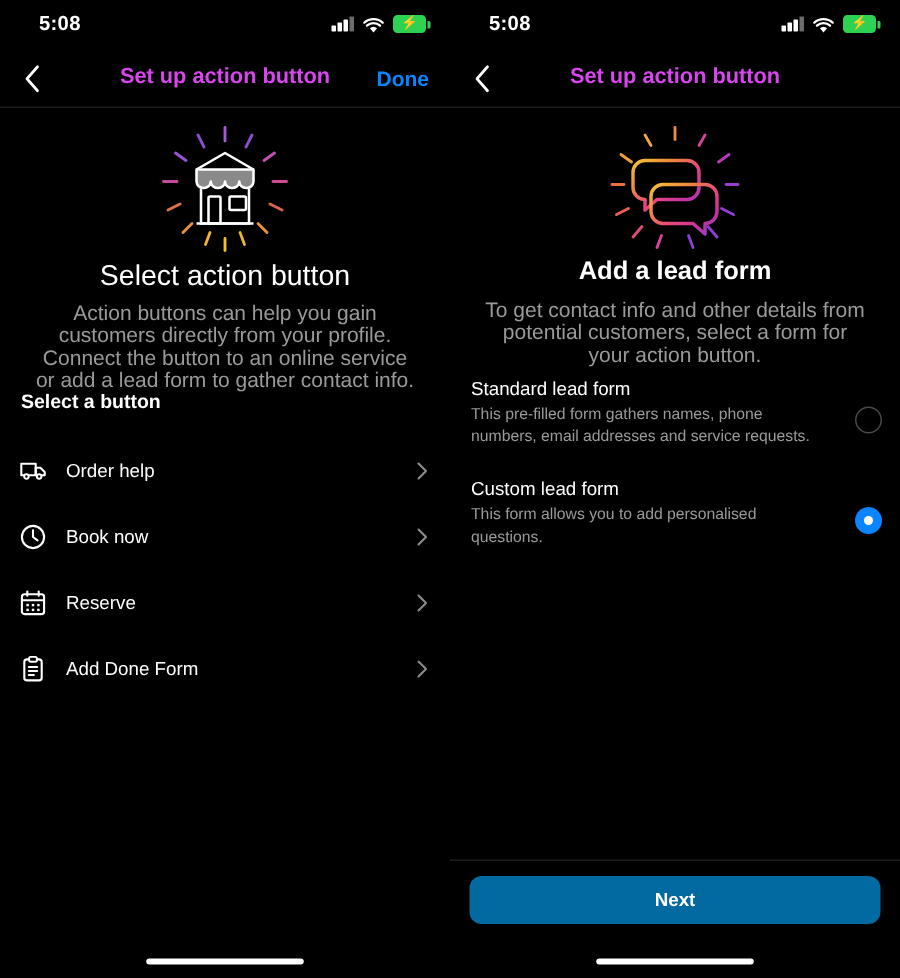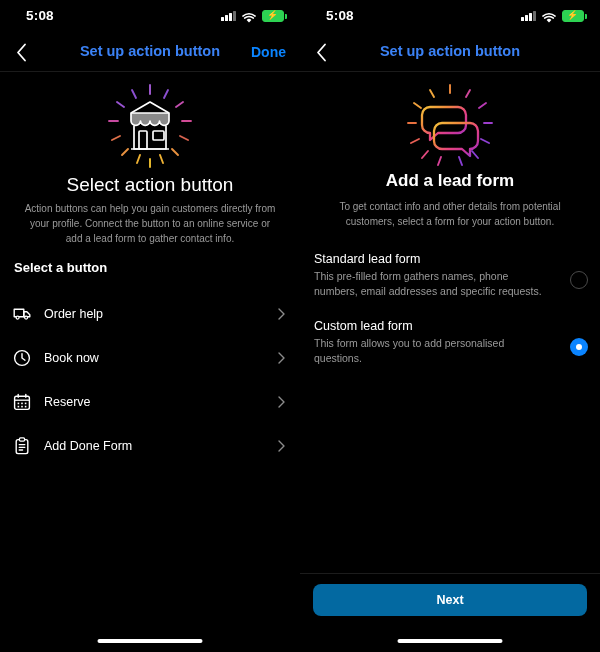--- a/index.html
+++ b/index.html
@@ -34,21 +34,21 @@
   .batt::after {
     content: ""; position: absolute; right: -3.5px; top: 3px;
     width: 2px; height: 5px; background: #2dd252; border-radius: 0 1px 1px 0;
   }
   .bolt { font-size: 9px; color: #0a2a10; line-height: 1; font-weight: bold; }
 
   
   .navbar { position: absolute; top: 32px; left: 0; width: 300px; height: 39px; }
   .nav-title {
     position: absolute; left: 0; right: 0; top: 11px; text-align: center;
-    font-size: 14.5px; font-weight: bold; color: #3b82f6;
+    font-size: 14.5px; font-weight: bold; color: #d946ef;
   }
   .nav-back {
     position: absolute; left: 8px; top: 7px; width: 26px; height: 26px;
     display: flex; align-items: center; justify-content: center; cursor: pointer;
   }
   .nav-done {
     position: absolute; right: 14px; top: 12px;
     font-size: 14px; font-weight: bold; color: #0a84ff; cursor: pointer;
   }
   .nav-divider { position: absolute; top: 71px; left: 0; width: 300px; height: 1px; background: #1b1b1b; }
@@ -58,21 +58,21 @@
 
   
   .h-title {
     position: absolute; left: 14px; right: 14px; text-align: center;
     color: #fff;
   }
   .left .h-title { top: 174px; font-size: 19px; font-weight: normal; }
   .right .h-title { top: 171px; font-size: 17px; font-weight: bold; }
   .h-sub {
     position: absolute; left: 22px; right: 22px; text-align: center;
-    font-size: 10px; line-height: 15px; color: #9a9a9a;
+    font-size: 14px; line-height: 15px; color: #9a9a9a;
   }
   .left .h-sub { top: 201px; }
   .right .h-sub { top: 199px; text-align: center; }
 
   
   .section-label {
     position: absolute; left: 14px; top: 260px;
     font-size: 13px; font-weight: bold; color: #fff;
   }
   .list { position: absolute; left: 0; top: 292px; width: 300px; }
@@ -340,21 +340,21 @@
       </svg>
     </div>
 
     <div class="h-title">Add a lead form</div>
     <div class="h-sub">To get contact info and other details from potential customers, select a form for your action button.</div>
 
     <div class="opts">
       <div class="opt">
         <div class="opt-body">
           <div class="opt-title">Standard lead form</div>
-          <div class="opt-desc">This pre-filled form gathers names, phone numbers, email addresses and specific requests.</div>
+          <div class="opt-desc">This pre-filled form gathers names, phone numbers, email addresses and service requests.</div>
         </div>
         <span class="radio"></span>
       </div>
 
       <div class="opt">
         <div class="opt-body">
           <div class="opt-title">Custom lead form</div>
           <div class="opt-desc">This form allows you to add personalised questions.</div>
         </div>
         <span class="radio on"></span>

